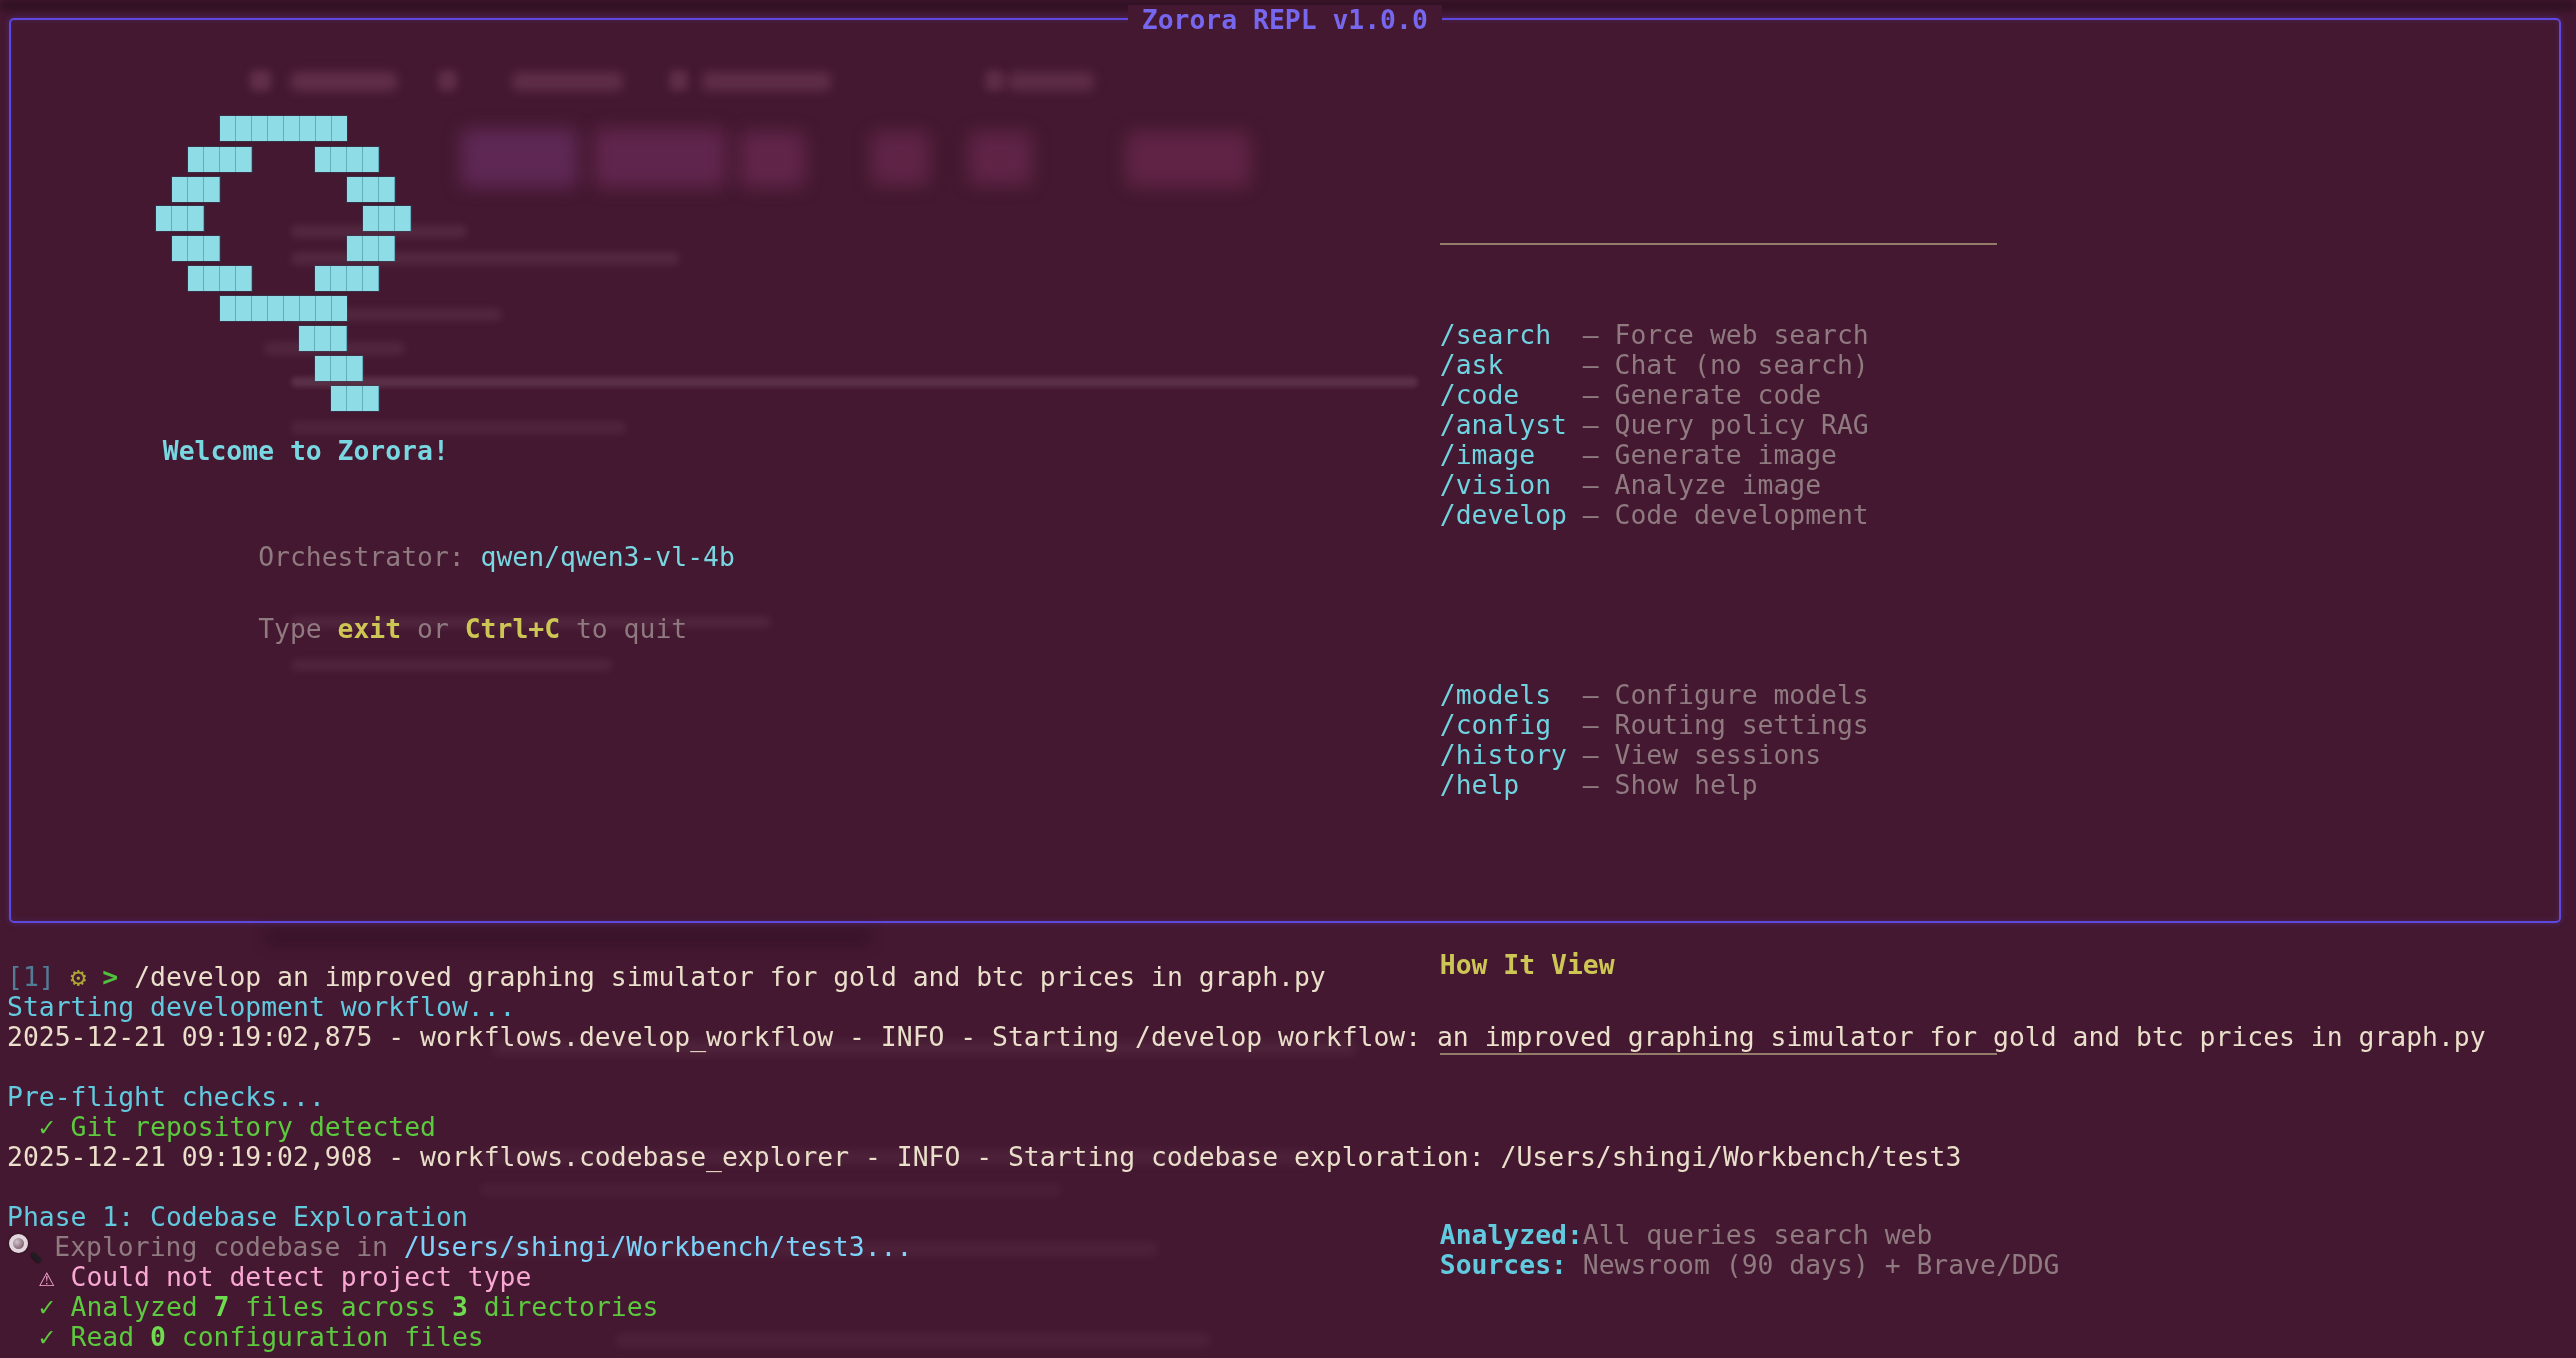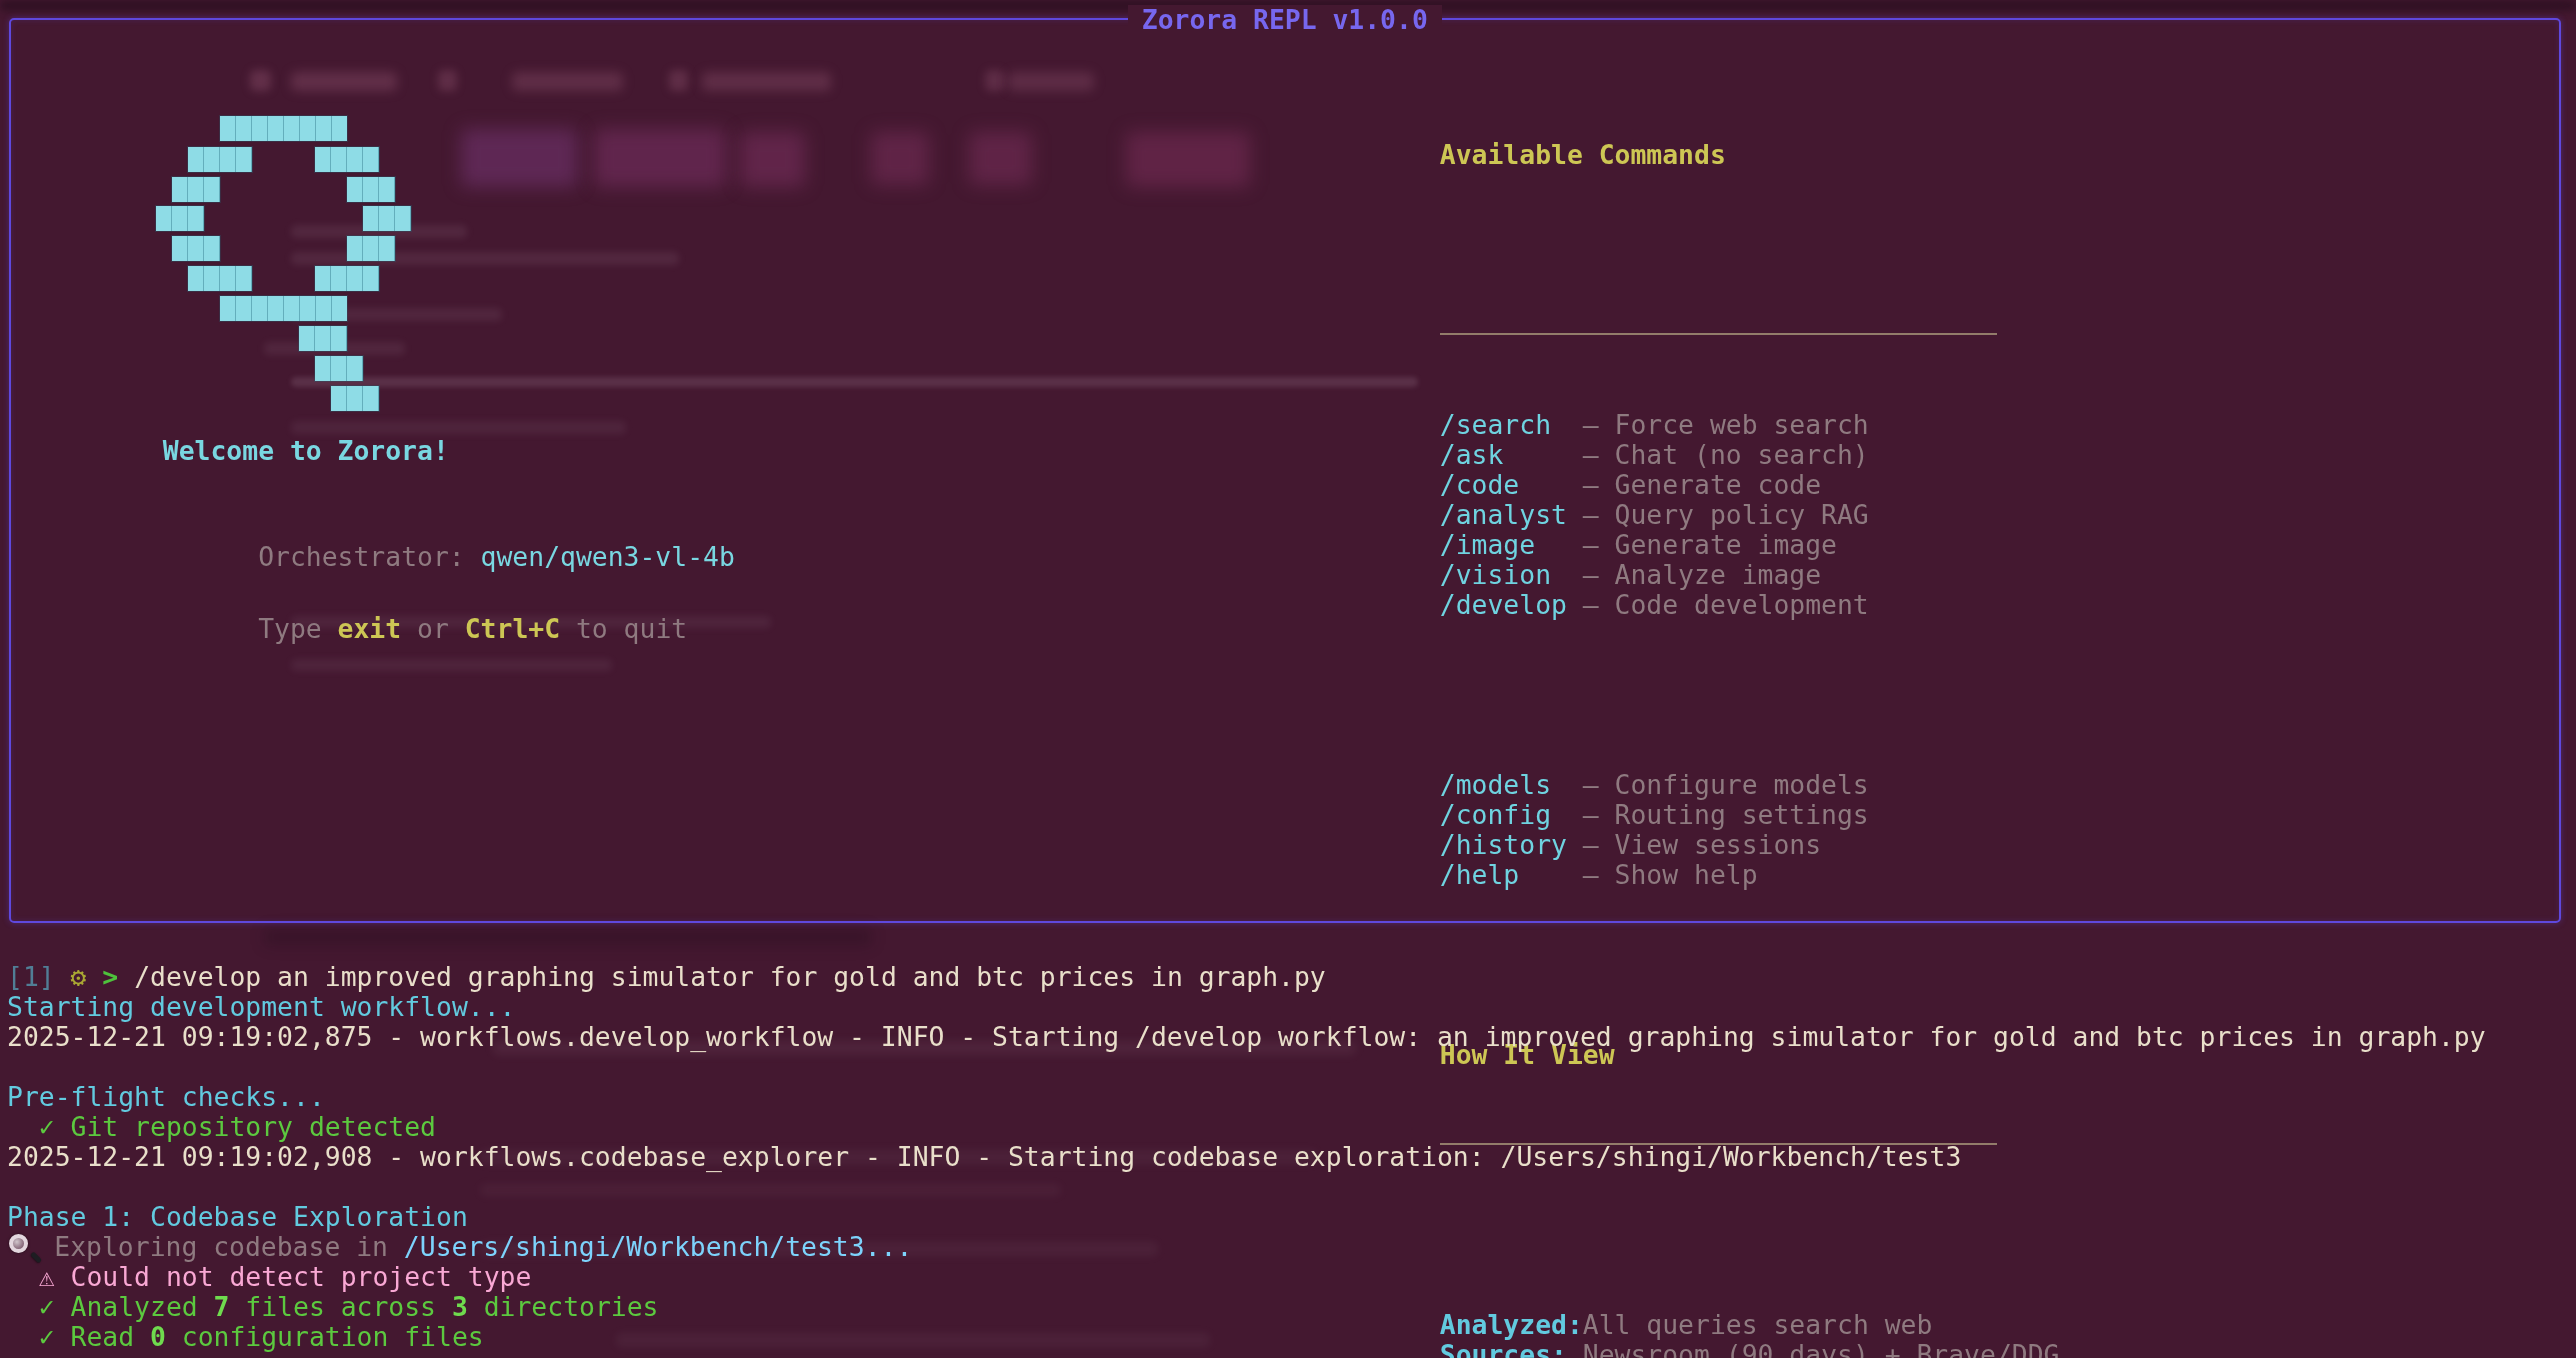--- a/index.html
+++ b/index.html
@@ -164,21 +164,20 @@
 
     <div class="abs" style="left:152px; top:492px;">
       <span class="kv-label">Orchestrator: </span><span class="kv-value">qwen/qwen3-vl-4b</span>
     </div>
 
     <div class="abs" style="left:152px; top:564px;">
       <span class="dim">Type </span><span class="key-hint">exit</span><span class="dim"> or </span><span class="key-hint">Ctrl+C</span><span class="dim"> to quit</span>
     </div>
 
     <div class="cmd-panel">
-      <div class="panel-heading">Available Commands</div>
       <div class="blank-line"></div>
       <div class="hr-row"><div class="hr-bar"></div></div>
       <div id="cmd-group1"><div class="t-line"><span class="c-cmd">/search</span><span class="c-sep">–</span><span class="c-desc">Force web search</span></div><div class="t-line"><span class="c-cmd">/ask</span><span class="c-sep">–</span><span class="c-desc">Chat (no search)</span></div><div class="t-line"><span class="c-cmd">/code</span><span class="c-sep">–</span><span class="c-desc">Generate code</span></div><div class="t-line"><span class="c-cmd">/analyst</span><span class="c-sep">–</span><span class="c-desc">Query policy RAG</span></div><div class="t-line"><span class="c-cmd">/image</span><span class="c-sep">–</span><span class="c-desc">Generate image</span></div><div class="t-line"><span class="c-cmd">/vision</span><span class="c-sep">–</span><span class="c-desc">Analyze image</span></div><div class="t-line"><span class="c-cmd">/develop</span><span class="c-sep">–</span><span class="c-desc">Code development</span></div></div>
       <div class="blank-line"></div>
       <div id="cmd-group2"><div class="t-line"><span class="c-cmd">/models</span><span class="c-sep">–</span><span class="c-desc">Configure models</span></div><div class="t-line"><span class="c-cmd">/config</span><span class="c-sep">–</span><span class="c-desc">Routing settings</span></div><div class="t-line"><span class="c-cmd">/history</span><span class="c-sep">–</span><span class="c-desc">View sessions</span></div><div class="t-line"><span class="c-cmd">/help</span><span class="c-sep">–</span><span class="c-desc">Show help</span></div></div>
       <div class="blank-line"></div>
       <div class="panel-heading">How It View</div>
       <div class="hr-row"><div class="hr-bar"></div></div>
       <div class="blank-line"></div>
       <div id="how-rows"><div class="t-line"><span class="h-label">Analyzed:</span><span class="h-text">All queries search web</span></div><div class="t-line"><span class="h-label">Sources:</span><span class="h-text">Newsroom (90 days) + Brave/DDG</span></div></div>

